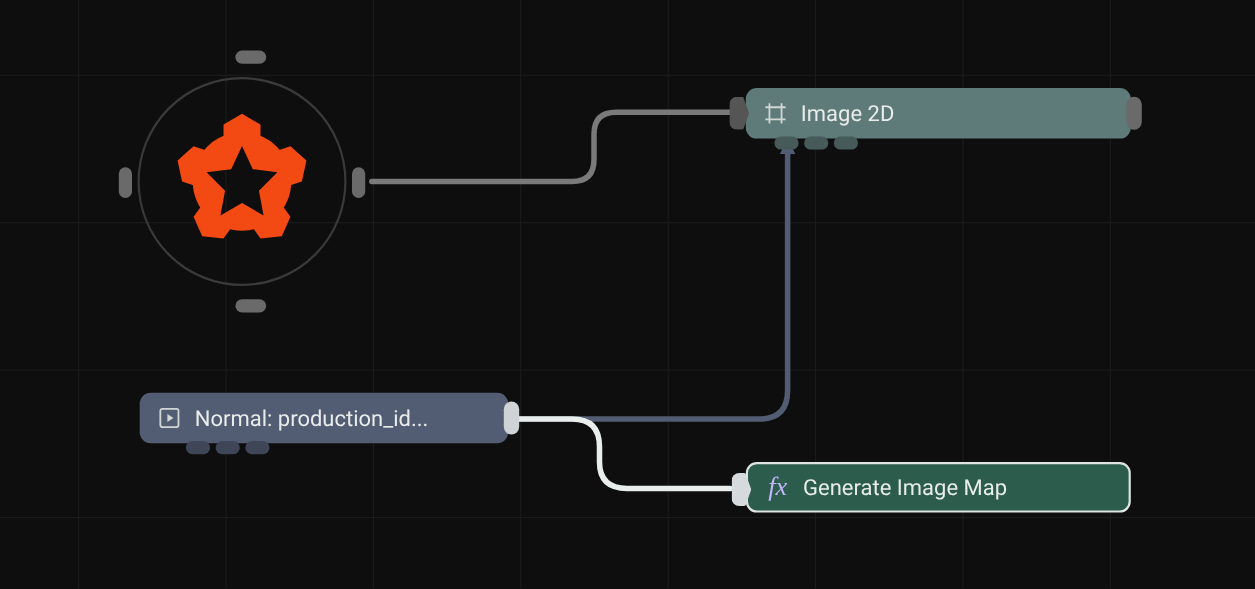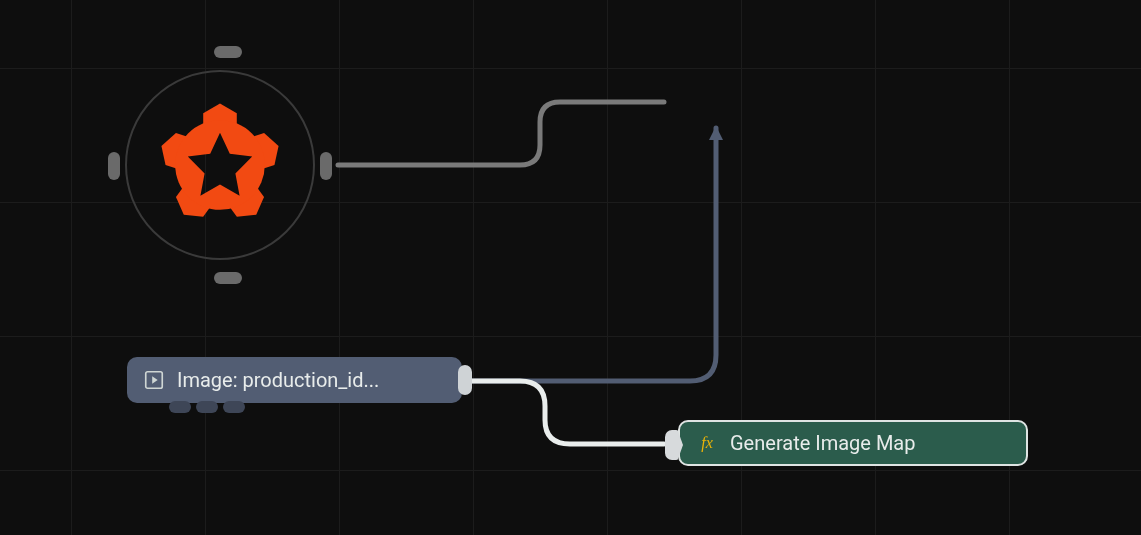--- a/index.html
+++ b/index.html
@@ -117,21 +117,21 @@
   }
   #node-loader .bottom-dots { left: 42px; }
   #node-loader .bottom-dots .dot { background:#3e4657; }
 
   #node-normalmap {
     left: 678px; top: 420px;
     width: 350px;
     background: #2b5c4c;
     border: 2px solid #dfe4e3;
   }
-  #node-normalmap .icon-slot { color:#eab308; font-style: italic; font-family: Georgia, serif; font-size:16px; }
+  #node-normalmap .icon-slot { color:#c4b5fd; font-style: italic; font-family: Georgia, serif; font-size:24px; }
 
   
   .svg-icon { width: 22px; height: 22px; stroke: currentColor; fill: none; stroke-width: 1.8; }
 </style>
 </head>
 <body>
 
 <div class="grid-bg"></div>
 
 <div class="canvas">
@@ -163,30 +163,45 @@
         <polygon points="50,6 62,13 62,27 38,27 38,13"></polygon>
         <polygon transform="rotate(72 50 50)" points="50,6 62,13 62,27 38,27 38,13"></polygon>
         <polygon transform="rotate(144 50 50)" points="50,6 62,13 62,27 38,27 38,13"></polygon>
         <polygon transform="rotate(216 50 50)" points="50,6 62,13 62,27 38,27 38,13"></polygon>
         <polygon transform="rotate(288 50 50)" points="50,6 62,13 62,27 38,27 38,13"></polygon>
         <circle cx="50" cy="50" r="32"></circle>
       </g>
     </svg>
   </div>
 
+  <div id="node-image2d" class="node">
+    <div class="port in"></div>
+    <div class="port out"></div>
+    <span class="icon-slot">
+      <svg class="svg-icon" viewBox="0 0 24 24">
+          <path d="M6 2 V22 M18 2 V22 M2 6 H22 M2 18 H22"></path>
+        </svg>
+    </span>
+    <span class="label">Image 2D</span>
+    <div class="bottom-dots">
+      <div class="dot"></div>
+        <div class="dot"></div>
+        <div class="dot"></div>
+    </div>
+  </div>
 
   <div id="node-loader" class="node">
     <div class="port out light"></div>
     <span class="icon-slot">
       <svg class="svg-icon" viewBox="0 0 24 24">
         <rect x="3" y="3" width="18" height="18" rx="2"></rect>
         <polygon points="10,8 16,12 10,16" fill="currentColor" stroke="none"></polygon>
       </svg>
     </span>
-    <span class="label">Image: production_id...</span>
+    <span class="label">Normal: production_id...</span>
     <div class="bottom-dots">
       <div class="dot"></div>
         <div class="dot"></div>
         <div class="dot"></div>
     </div>
   </div>
 
   <div id="node-normalmap" class="node">
     <div class="port in light"></div>
     <span class="icon-slot">fx</span>

